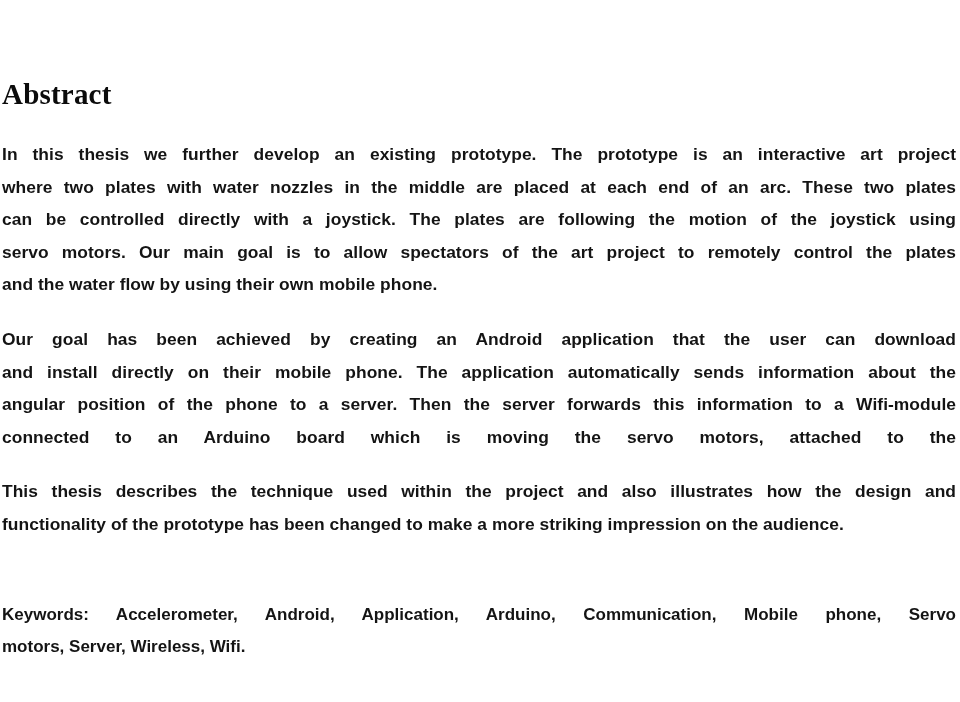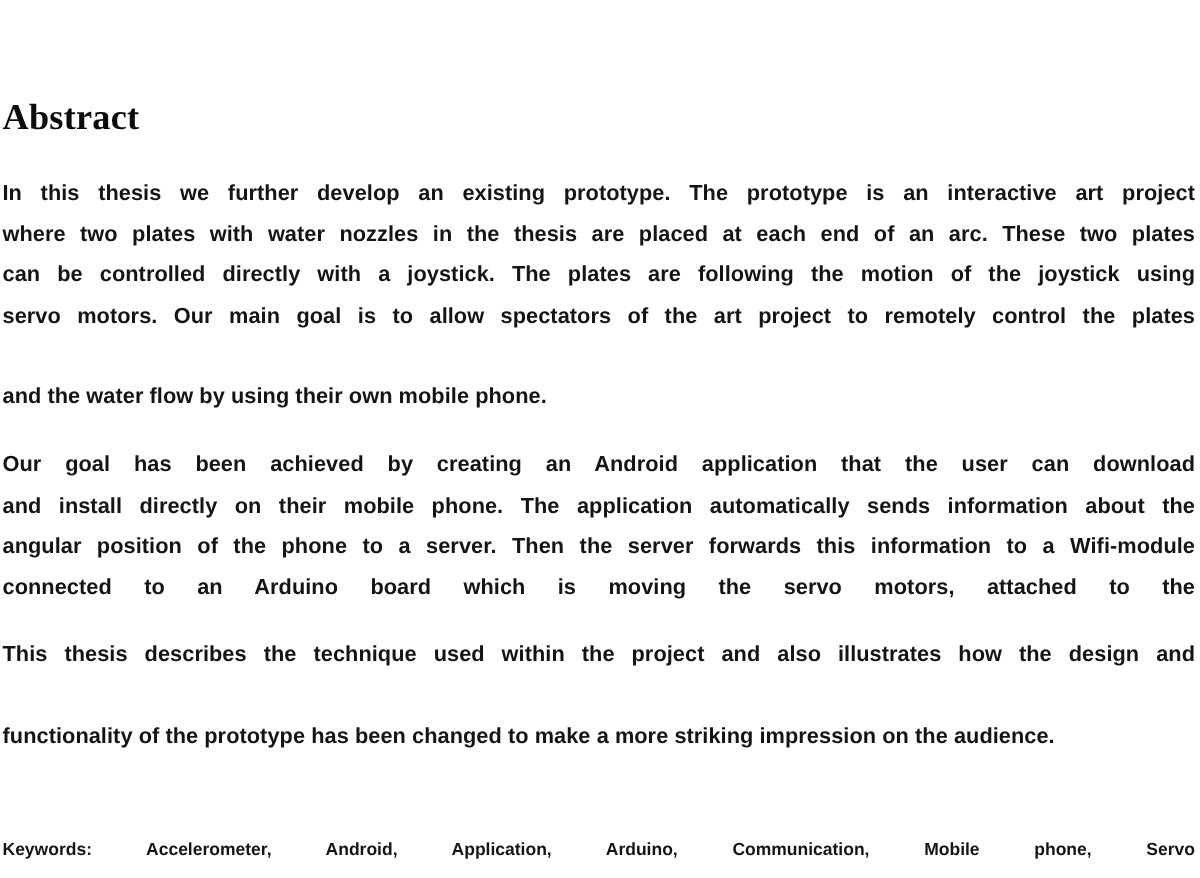--- a/index.html
+++ b/index.html
@@ -86,53 +86,52 @@
   .jline {
     display: block;
     text-align: justify;
     text-align-last: justify;
     white-space: nowrap;
     font-weight: bold;
   }
   .jline.last {
     text-align-last: left;
     white-space: normal;
-    margin-top: 32px;
   }
 
   .gap-1 { height: 22px; }
   .gap-2 { height: 22px; }
   .gap-keywords { height: 58px; }
 
   .spacer-top-para { height: 27px; }
 
   .keywords {
     margin: 0;
     padding: 0;
     color: #141414;
-    font-size: 14px;
+    font-size: 17px;
     line-height: 32.6px;
     text-align: justify;
   }
 </style>
 </head>
 <body>
 
 <div class="page">
 
 
   <div class="content">
 
     <h1 class="section-heading">Abstract</h1>
 
     <div class="spacer-top-para"></div>
 
     <p class="para">
       <span class="jline">In this thesis we further develop an existing prototype. The prototype is an interactive art project</span>
-      <span class="jline">where two plates with water nozzles in the thesis are placed at each end of an arc. These two plates</span>
+      <span class="jline">where two plates with water nozzles in the middle are placed at each end of an arc. These two plates</span>
       <span class="jline">can be controlled directly with a joystick. The plates are following the motion of the joystick using</span>
       <span class="jline">servo motors. Our main goal is to allow spectators of the art project to remotely control the plates</span>
       <span class="jline last">and the water flow by using their own mobile phone.</span>
     </p>
 
     <div class="gap-1"></div>
 
     <p class="para">
       <span class="jline">Our goal has been achieved by creating an Android application that the user can download</span>
       <span class="jline">and install directly on their mobile phone. The application automatically sends information about the</span>

